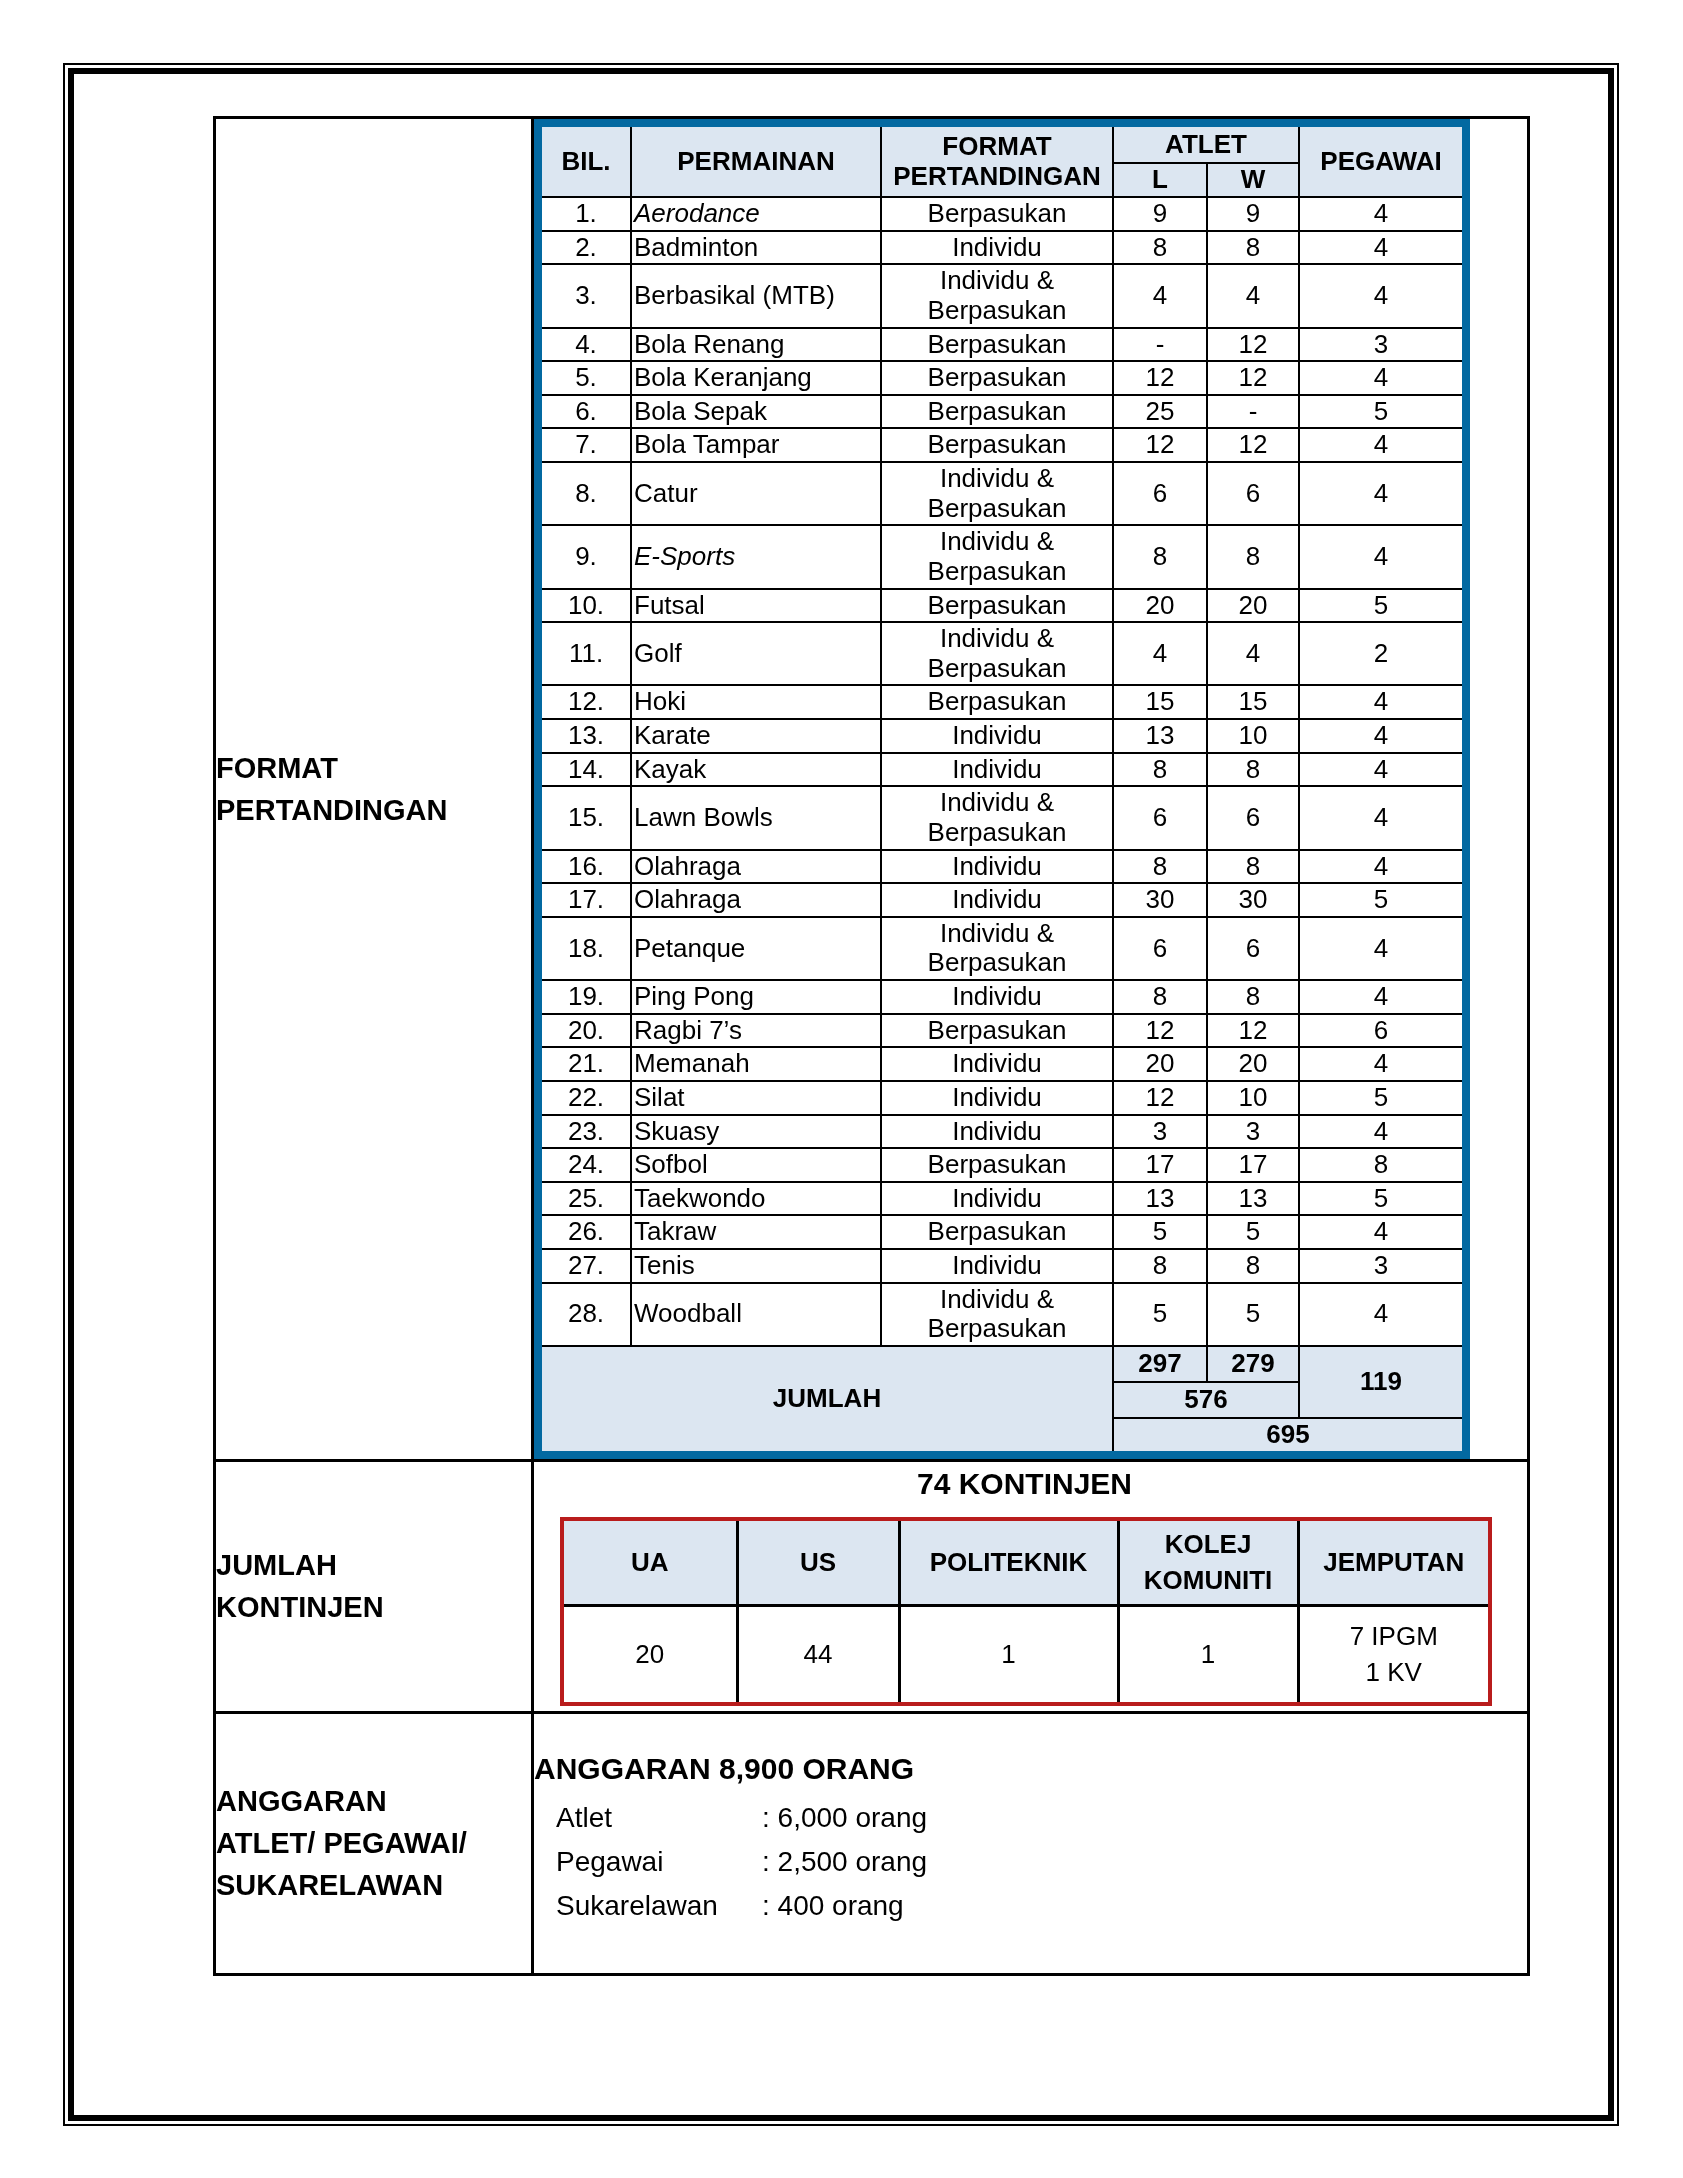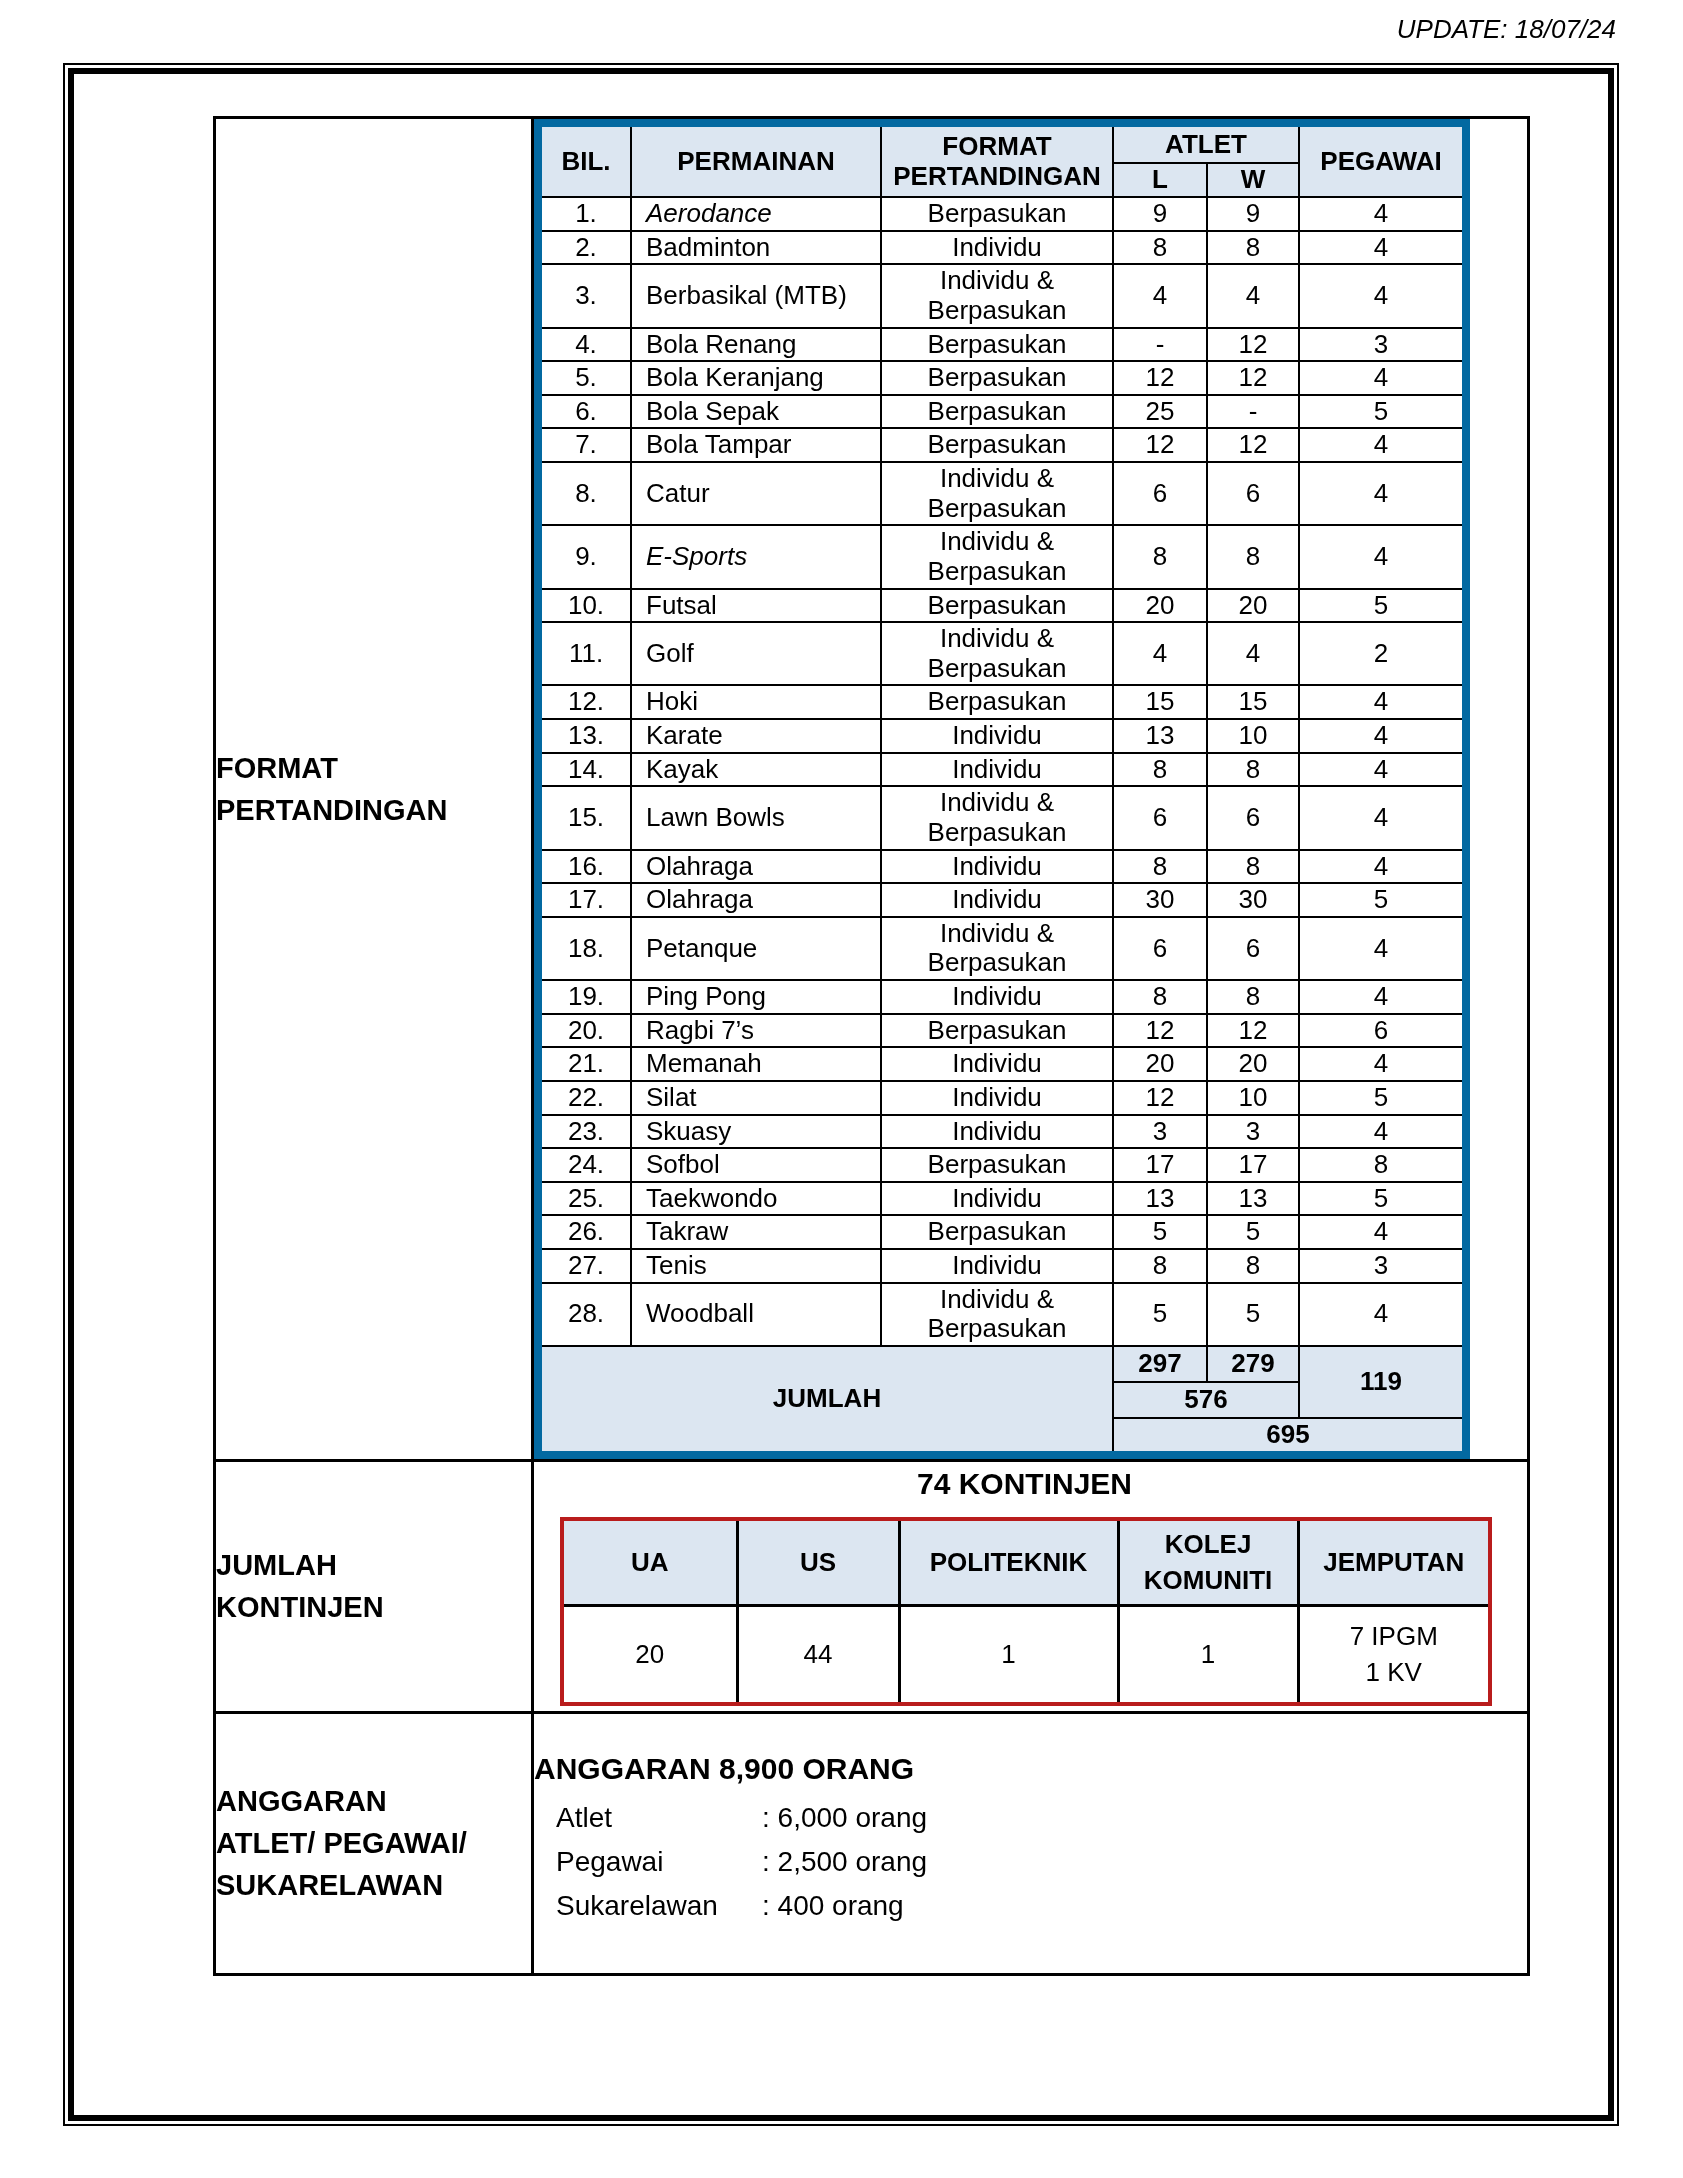--- a/index.html
+++ b/index.html
@@ -91,21 +91,21 @@
   }
   table.sports thead th {
     background: #dce6f1;
     font-weight: bold;
   }
   table.sports thead tr.h1 { height: 40px; }
   table.sports thead tr.h2 { height: 34px; }
   table.sports tbody tr { height: 29px; }
   table.sports td.name {
     text-align: left;
-    padding-left: 14px;
+    padding-left: 2px;
   }
   table.sports td.italic { font-style: italic; }
   table.sports .sum {
     background: #dce6f1;
     font-weight: bold;
   }
   table.sports tbody.totals tr { height: 36px; }
 
   
   .kontinjen-title {
@@ -152,21 +152,20 @@
   .ang-label {
     display: inline-block;
     width: 206px;
   }
 </style>
 </head>
 <body>
 
 <div id="page">
 
-  <div class="update">UPDATE: 18/07/24</div>
 
   <div class="frame-outer">
     <div class="frame-inner"></div>
   </div>
 
   <table class="layout">
     <tbody>
         <tr>
       <td class="label-cell">FORMAT
 PERTANDINGAN</td>

